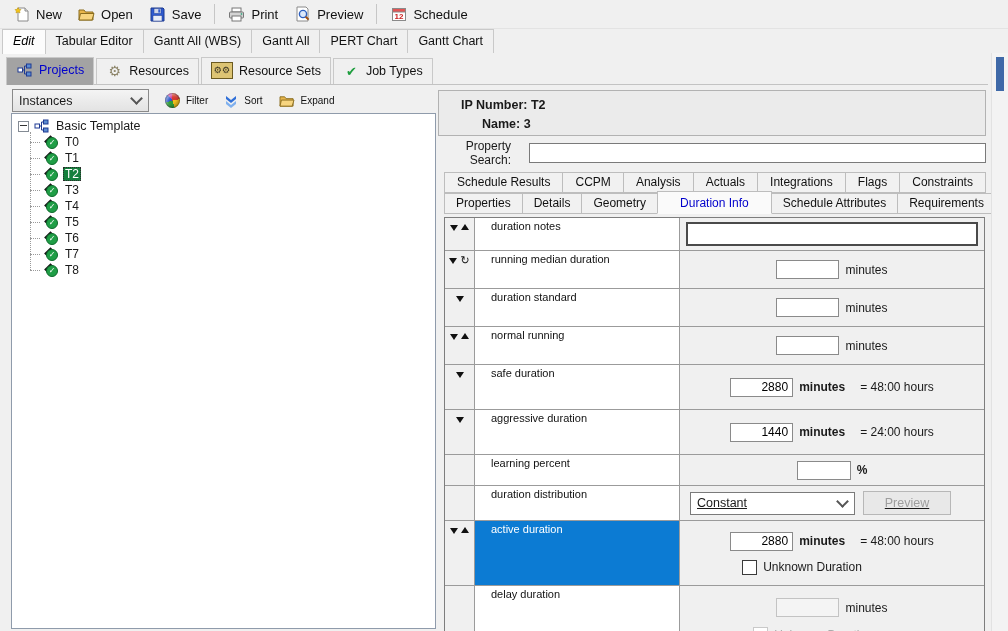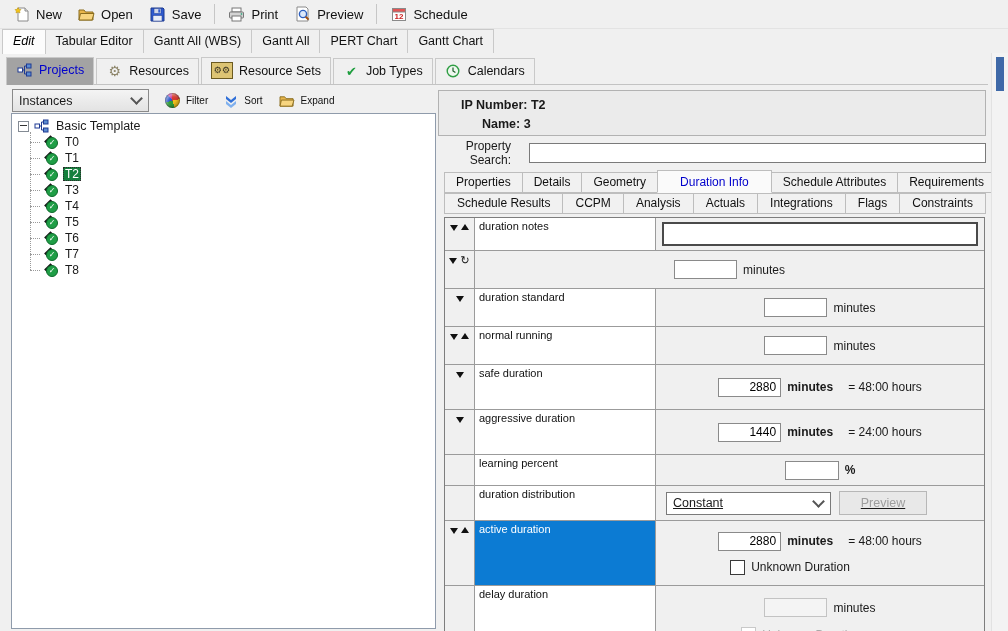--- a/index.html
+++ b/index.html
@@ -80,21 +80,21 @@
   .trow-tabs.r1 .ptab{flex:1 1 auto;}
 
   
   .form{position:absolute;top:133px;left:8px;right:3px;bottom:0;border:1px solid #7d7d7d;border-bottom:none;
     background:#f0f0f0;display:flex;flex-direction:column;overflow:hidden;}
   .frow{display:flex;border-bottom:1px solid #9b9b9b;flex:0 0 auto;}
   .frow.last{flex:1 1 auto;border-bottom:none;}
   .fi{width:29px;flex:0 0 auto;border-right:1px solid #9b9b9b;background:#f0f0f0;
     display:flex;gap:3px;justify-content:center;padding-top:5px;}
   .fl{width:172px;flex:0 0 auto;border-right:1px solid #9b9b9b;background:#fff;
-    font-size:11px;padding:2px 4px;color:#111;}
+    font-size:11px;padding:2px 16px;color:#111;}
   .fl.sel{background:#0c7bd3;color:#fff;}
   .fv{flex:1;display:flex;align-items:center;justify-content:center;background:#f0f0f0;}
   .fv.col{flex-direction:column;justify-content:center;gap:9px;}
   .vline{display:flex;align-items:center;}
   .tri{width:0;height:0;border-left:4px solid transparent;border-right:4px solid transparent;display:inline-block;margin-top:2px;}
   .tri.down{border-top:6px solid #111;}
   .tri.up{border-bottom:6px solid #111;margin-top:1px;}
   .refresh{font-size:11px;line-height:10px;color:#111;margin-top:-1px;}
   input.wide{flex:1;height:20px;margin:4px 6px;border:2px solid #4a4a4a;background:#fff;font-family:inherit;font-size:12px;padding:0 3px;}
   input.num{width:53px;height:17px;border:1px solid #8a8a8a;background:#fff;text-align:right;
@@ -215,29 +215,20 @@
       <span>Resources</span>
     </div>
     <div class="mtab">
       <span class="ticon" style="width:20px;height:15px;background:#ddc473;border:1px solid #6b5a20;font-size:9px;color:#3c3624;line-height:13px;">⚙⚙</span>
       <span>Resource Sets</span>
     </div>
     <div class="mtab">
       <span class="ticon" style="color:#1e9e3e;font-weight:bold;font-size:13px;">✔</span>
       <span>Job Types</span>
     </div>
-    <div class="mtab">
-      <span class="ticon">
-        <svg width="14" height="14" viewBox="0 0 14 14">
-          <circle cx="7" cy="7" r="5.8" fill="#eef7ee" stroke="#2f9e44" stroke-width="1.4"></circle>
-          <path d="M7 3.5V7l2.4 1.6" fill="none" stroke="#1a5c28" stroke-width="1.2"></path>
-        </svg>
-      </span>
-      <span>Calendars</span>
-    </div>
   </div>
 
   <div class="content">
 
     <div class="left-tools">
       <div class="combo">
         <span>Instances</span>
         <span class="chev"></span>
       </div>
       <button class="ltbtn">
@@ -349,57 +340,58 @@
         <div class="hline1">IP Number: T2</div>
         <div class="hline2">Name: 3</div>
       </div>
 
       <div class="psearch">
         <label>Property Search:</label>
         <input value="" style="">
       </div>
 
       <div class="tabstrip">
-        <div class="trow-tabs">
-          <div class="ptab" style="flex:1">Properties</div>
-          <div class="ptab" style="flex:1">Details</div>
-          <div class="ptab" style="flex:1">Geometry</div>
-          <div class="ptab sel" style="flex:1.3">Duration Info</div>
-          <div class="ptab" style="flex:1.4">Schedule Attributes</div>
-          <div class="ptab" style="flex:1.1">Requirements</div>
-        </div>
         <div class="trow-tabs r1">
           <div class="ptab">Schedule Results</div>
           <div class="ptab">CCPM</div>
           <div class="ptab">Analysis</div>
           <div class="ptab">Actuals</div>
           <div class="ptab">Integrations</div>
           <div class="ptab">Flags</div>
           <div class="ptab">Constraints</div>
         </div>
+        <div class="trow-tabs">
+          <div class="ptab" style="flex:1">Properties</div>
+          <div class="ptab" style="flex:1">Details</div>
+          <div class="ptab" style="flex:1">Geometry</div>
+          <div class="ptab sel" style="flex:1.3">Duration Info</div>
+          <div class="ptab" style="flex:1.4">Schedule Attributes</div>
+          <div class="ptab" style="flex:1.1">Requirements</div>
+        </div>
       </div>
 
       <div class="form">
 
         <div class="frow" style="height:32px">
           <div class="fi">
             <span class="tri down"></span>
             <span class="tri up"></span>
           </div>
           <div class="fl"><span>duration notes</span></div>
           <div class="fv">
             <input class="wide" value="" style="">
           </div>
         </div>
 
         <div class="frow" style="height:37px">
           <div class="fi">
             <span class="tri down"></span>
             <span class="refresh">↻</span>
           </div>
+          <div class="fl"><span>running median duration</span></div>
           <div class="fv">
             <input class="num" value="" style="">
             <span class="unit">minutes</span>
           </div>
         </div>
 
         <div class="frow" style="height:37px">
           <div class="fi">
             <span class="tri down"></span>
           </div>

